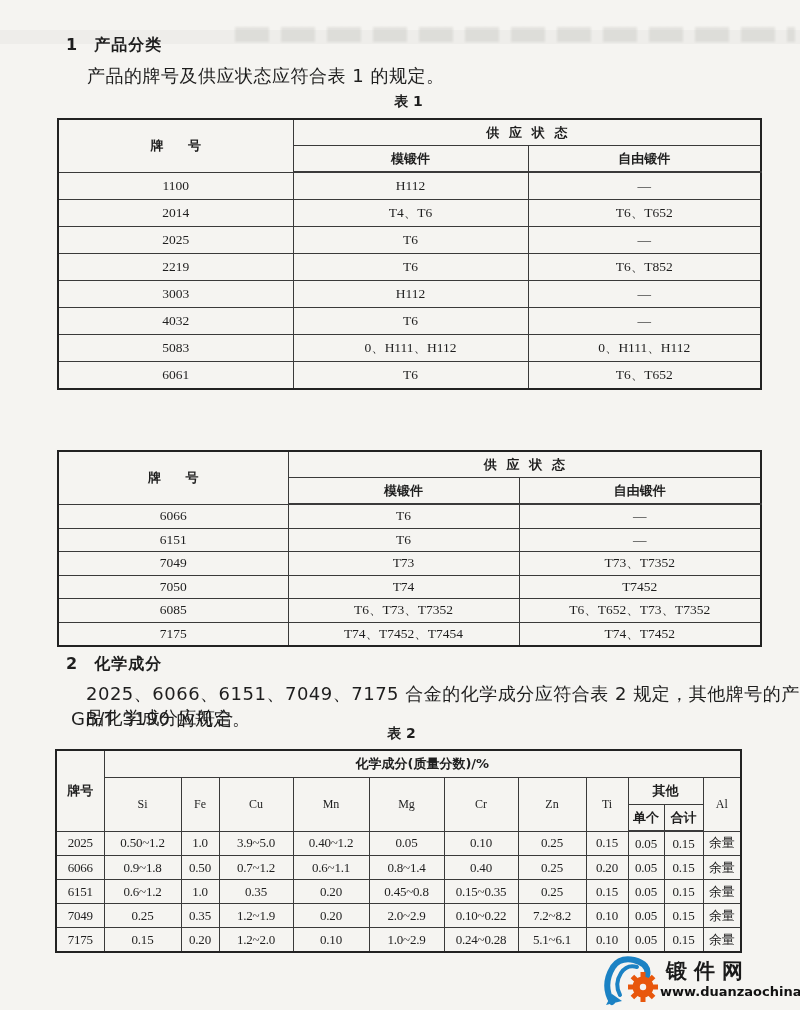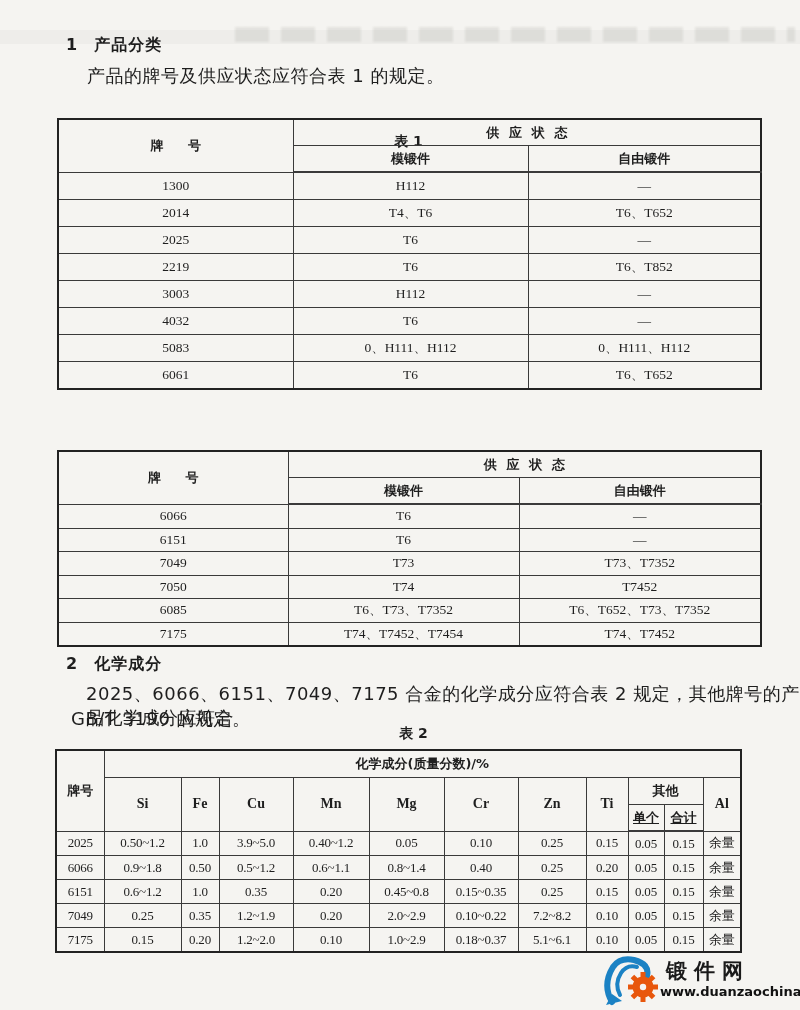--- a/index.html
+++ b/index.html
@@ -48,64 +48,64 @@
   .t1b{left:57px;top:450px;width:703px;}
   .t1b th{height:25px;}
   .t1b td{height:22.5px;}
 
   .spaced-wide{letter-spacing:1.9em;text-indent:1.9em;}
   .spaced{letter-spacing:0.75em;text-indent:0.75em;margin-left:45px;}
 
   
   .t2{left:55px;top:749px;width:685px;}
   .t2 th{height:26px;}
-  .t2 th.h-el{font-family:"Liberation Serif","DejaVu Serif",serif;font-weight:bold;font-size:14px;}
+  .t2 th.h-el{font-family:"Liberation Serif","DejaVu Serif",serif;font-weight:normal;font-size:12px;}
   .t2 td{height:23px;font-size:13px;letter-spacing:-0.2px;}
-  .t2 th.h-sub{height:25px;text-decoration:underline;}
+  .t2 th.h-sub{height:25px;}
 
   
   .wm{position:absolute;left:600px;top:953px;width:172px;height:55px;}
   .wm .mark{position:absolute;left:0;top:2px;}
   .wm .site{position:absolute;left:66px;top:4px;font-size:21px;font-weight:bold;letter-spacing:7px;color:#1a1a1a;white-space:nowrap;}
   .wm .url{position:absolute;left:60px;top:31px;font-size:13px;font-weight:bold;color:#111;white-space:nowrap;}
 </style>
 </head>
 <body>
 
 <div class="page">
 
   <div class="bleed2"></div>
   <div class="bleed"></div>
 
   <div class="sec-head" style="top:35px;">
     <span class="num">1</span><span>产品分类</span>
   </div>
   <div class="para" style="left:87px;top:64px;">产品的牌号及供应状态应符合表 1 的规定。</div>
 
-  <div class="caption" style="left:57px;top:93px;width:703px;margin-top:40px;">表 1</div>
+  <div class="caption" style="left:57px;top:93px;width:703px;">表 1</div>
 
   <table class="t1a">
     <colgroup>
       <col style="width:235px">
         <col style="width:235px">
         <col style="width:233px">
     </colgroup>
     <thead>
       <tr>
         <th rowspan="2" class="spaced-wide">牌号</th>
         <th colspan="2" class="spaced">供应状态</th>
       </tr>
       <tr>
         <th>模锻件</th>
         <th>自由锻件</th>
       </tr>
     </thead>
     <tbody>
         <tr>
-          <td>1300</td>
+          <td>1100</td>
           <td>H112</td>
           <td>—</td>
         </tr>
         <tr>
           <td>2014</td>
           <td>T4、T6</td>
           <td>T6、T652</td>
         </tr>
         <tr>
           <td>2025</td>
@@ -189,21 +189,21 @@
         </tr>
       </tbody>
   </table>
 
   <div class="sec-head" style="top:654px;">
     <span class="num">2</span><span>化学成分</span>
   </div>
   <div class="para" style="left:86px;top:682px;">2025、6066、6151、7049、7175 合金的化学成分应符合表 2 规定，其他牌号的产品化学成分应符合</div>
   <div class="para" style="left:71px;top:707px;">GB/T 3190 的规定。</div>
 
-  <div class="caption" style="left:71px;top:725px;width:685px;">表 2</div>
+  <div class="caption" style="left:59px;top:725px;width:685px;">表 2</div>
 
   <table class="t2">
     <colgroup>
       <col style="width:48px">
         <col style="width:77px">
         <col style="width:38px">
         <col style="width:74px">
       <col style="width:76px">
         <col style="width:75px">
         <col style="width:74px">
@@ -247,21 +247,21 @@
           <td>0.25</td>
           <td>0.15</td>
           <td>0.05</td>
           <td>0.15</td>
           <td>余量</td>
         </tr>
         <tr>
           <td>6066</td>
           <td>0.9~1.8</td>
           <td>0.50</td>
-          <td>0.5~1.2</td>
+          <td>0.7~1.2</td>
           <td>0.6~1.1</td>
           <td>0.8~1.4</td>
           <td>0.40</td>
           <td>0.25</td>
           <td>0.20</td>
           <td>0.05</td>
           <td>0.15</td>
           <td>余量</td>
         </tr>
         <tr>
@@ -292,21 +292,21 @@
           <td>0.15</td>
           <td>余量</td>
         </tr>
         <tr>
           <td>7175</td>
           <td>0.15</td>
           <td>0.20</td>
           <td>1.2~2.0</td>
           <td>0.10</td>
           <td>1.0~2.9</td>
-          <td>0.18~0.37</td>
+          <td>0.24~0.28</td>
           <td>5.1~6.1</td>
           <td>0.10</td>
           <td>0.05</td>
           <td>0.15</td>
           <td>余量</td>
         </tr>
       </tbody>
   </table>
 
   <div class="wm">

